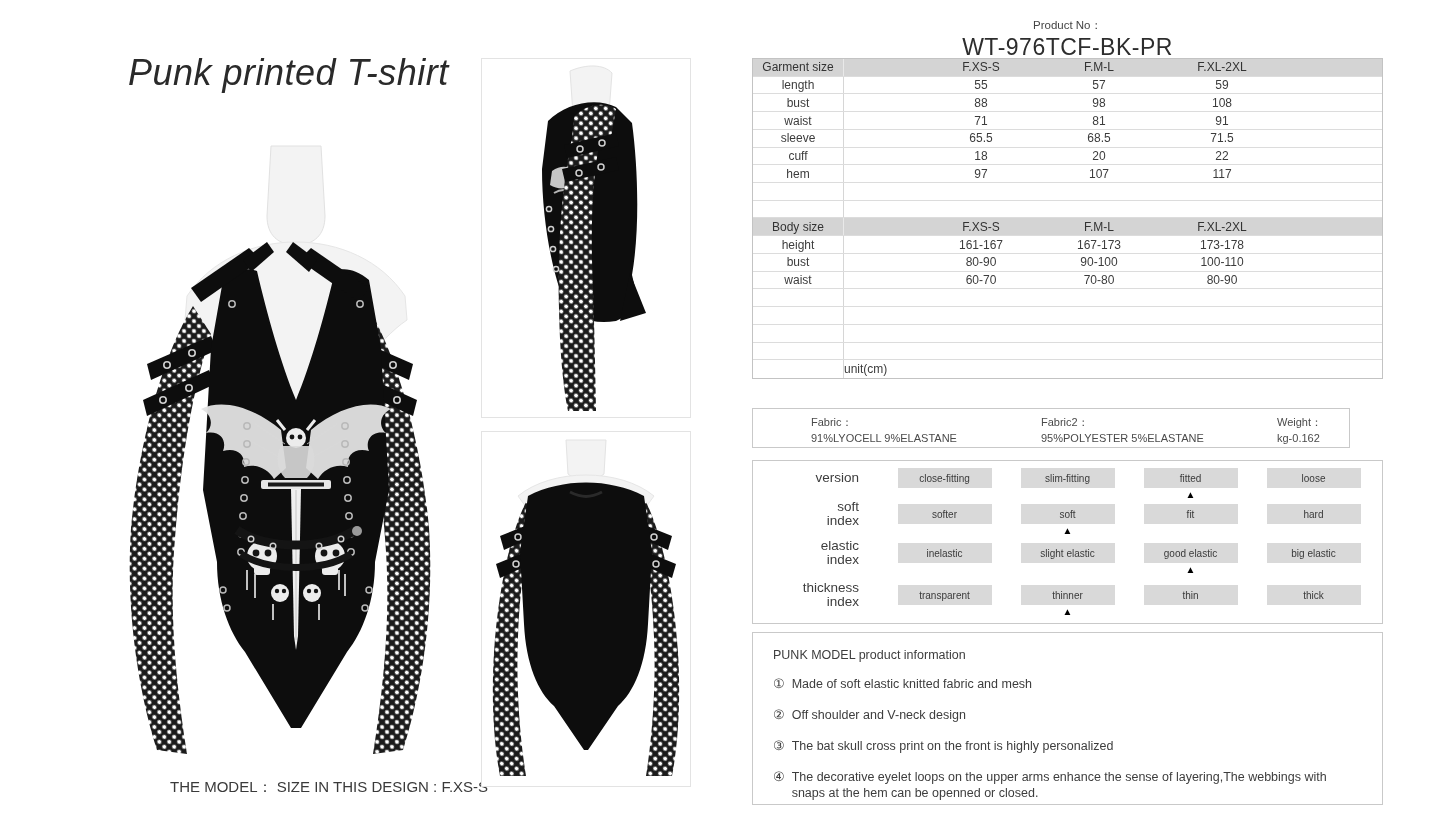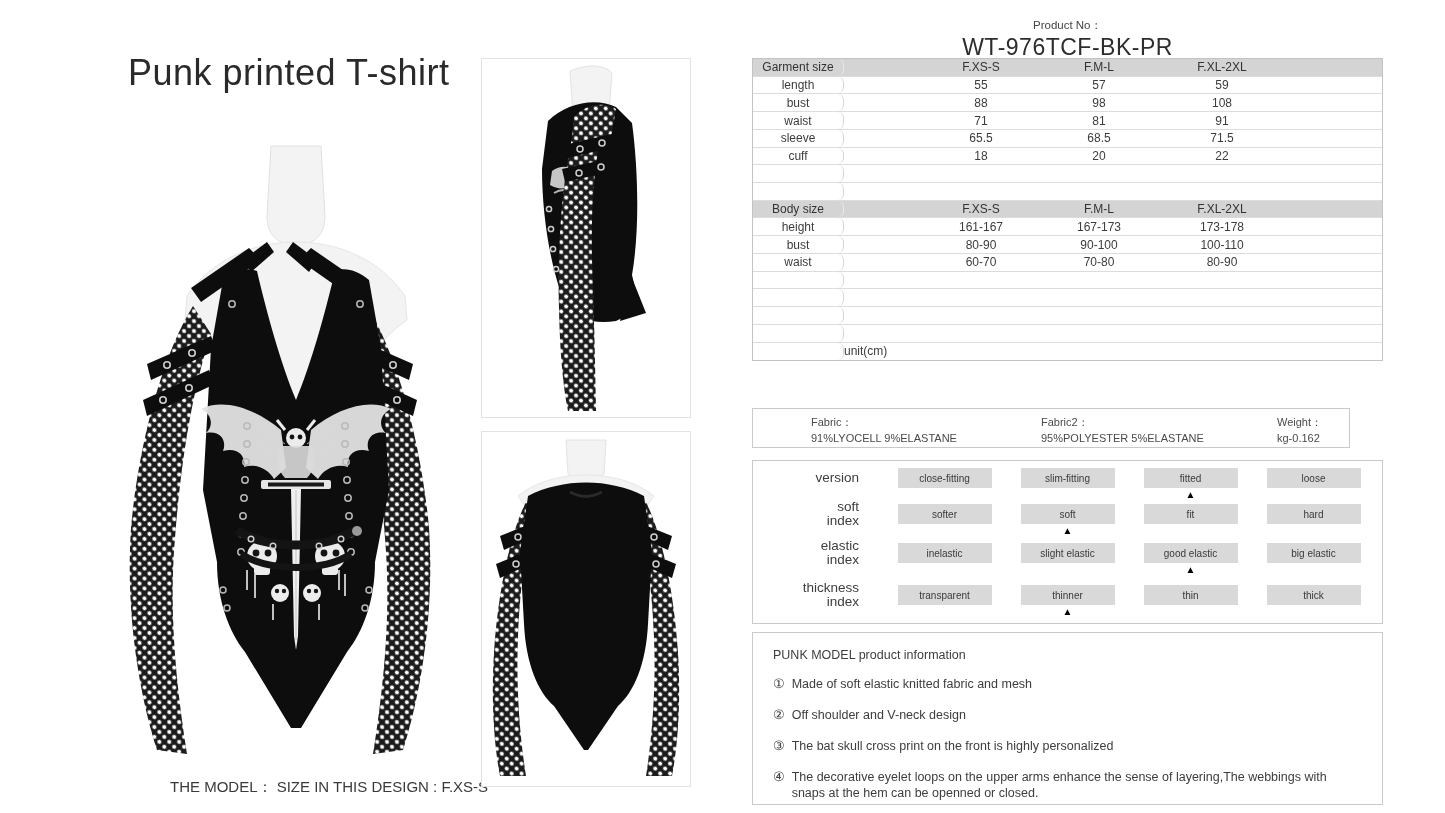--- a/index.html
+++ b/index.html
@@ -3,42 +3,41 @@
 <meta charset="utf-8">
 <style>
   * { box-sizing: border-box; margin: 0; padding: 0; }
   html,body { background:#ffffff; }
   body {
     width:1445px; height:813px; position:relative; overflow:hidden;
     font-family:"Liberation Sans", sans-serif; color:#3c3c3c;
   }
   .page-title {
     position:absolute; left:128px; top:52px;
-    font-size:36px; font-weight:300; color:#2a2a2a; letter-spacing:0.5px;
+    font-size:36px; font-weight:300; color:#2a2a2a; letter-spacing:0.5px;font-style:italic;
   }
   .front-art { position:absolute; left:95px; top:138px; }
   .model-note { position:absolute; left:170px; top:778px; font-size:15px; color:#3a3a3a; }
   .frame { position:absolute; border:1px solid #e3e3e3; background:#fff; overflow:hidden; }
   .frame-side { left:481px; top:58px;  width:210px; height:360px; }
   .frame-back { left:481px; top:431px; width:210px; height:356px; }
 
   .right-panel { position:absolute; left:752px; top:18px; width:631px; height:790px; }
   .pno-label { text-align:center; font-size:11.5px; color:#454545; }
   .pno-value { text-align:center; font-size:23px; color:#2d2d2d; letter-spacing:0.5px; margin-top:1px; }
 
   .size-table { position:absolute; left:0; top:40px; width:631px; border:1px solid #c3c3c3; background:#fff; }
   .trow {
     display:grid; grid-template-columns:91px 78px 118px 118px 128px auto;
     height:17.72px; border-bottom:1px solid #dcdcdc; align-items:center; font-size:12px; color:#3c3c3c;
   }
   .trow:last-child { border-bottom:none; }
   .tlabel {
     grid-column:1; height:100%; display:flex; align-items:center; justify-content:center;
     border-right:1px solid #d6d6d6;
-    border-radius:6px;
   }
   .v  { text-align:center; }
   .v1 { grid-column:3; } .v2 { grid-column:4; } .v3 { grid-column:5; }
   .thead { background:#d4d4d4; color:#333; }
   .thead .tlabel { border-right:1px solid #e9e9e9; }
   .unit-cell { grid-column:2 / 7; text-align:left; padding-right:8px; }
 
   .fabric-box {
     position:absolute; left:0; top:390px; width:598px; height:40px;
     border:1px solid #c9c9c9; font-size:11px; color:#4a4a4a;
@@ -283,20 +282,26 @@
       <span class="v v1">65.5</span>
       <span class="v v2">68.5</span>
       <span class="v v3">71.5</span>
     </div>
     <div class="trow">
       <div class="tlabel">cuff</div>
       <span class="v v1">18</span>
       <span class="v v2">20</span>
       <span class="v v3">22</span>
     </div>
+    <div class="trow">
+      <div class="tlabel">hem</div>
+      <span class="v v1">97</span>
+      <span class="v v2">107</span>
+      <span class="v v3">117</span>
+    </div>
 
     <div class="trow">
         <div class="tlabel"></div>
       </div>
     <div class="trow">
         <div class="tlabel"></div>
       </div>
 
     <div class="trow thead">
       <div class="tlabel">Body size</div>

